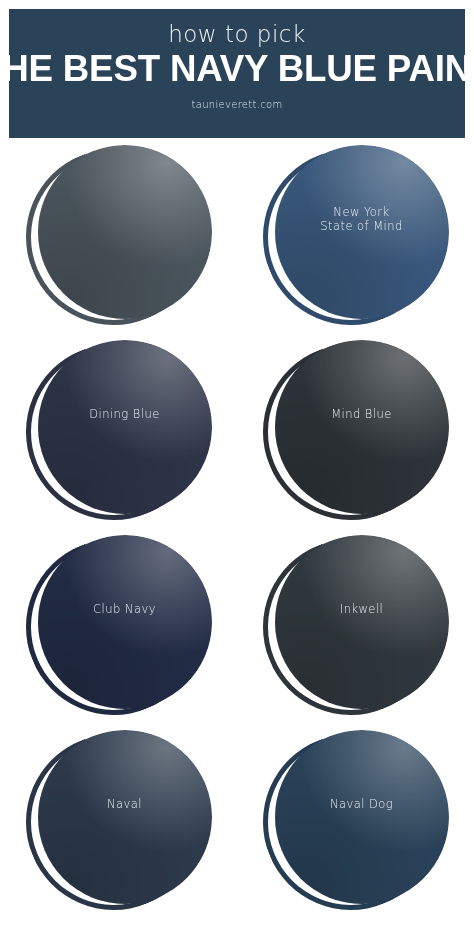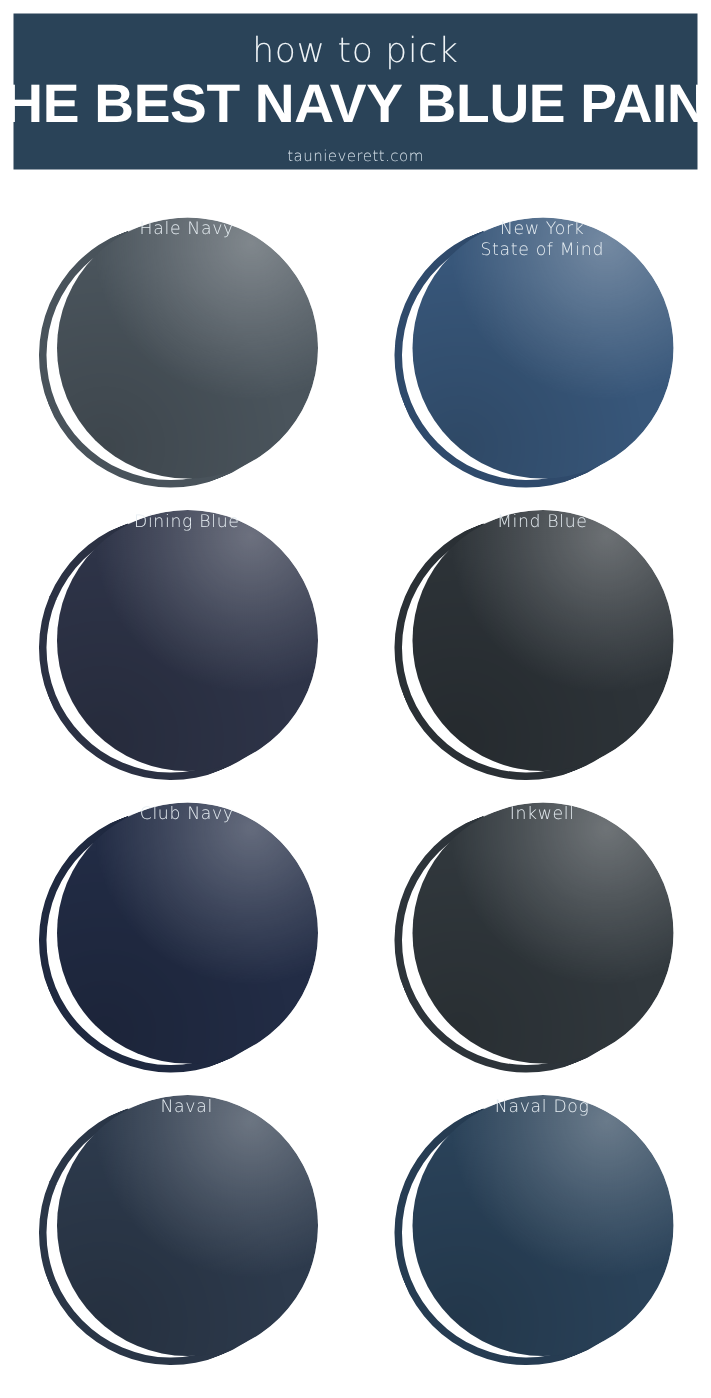--- a/index.html
+++ b/index.html
@@ -22,21 +22,21 @@
     height: 932px;
     background: #ffffff;
   }
 
   
   .header {
     position: absolute;
     left: 9px;
     top: 9px;
     width: 456px;
-    height: 104px;
+    height: 129px;
     background: #2a4358;
     display: flex;
     flex-direction: column;
     align-items: center;
     justify-content: flex-start;
     box-sizing: border-box;
     padding-top: 13px;
   }
   .header-kicker {
     color: #eef3f6;
@@ -149,21 +149,21 @@
     box-sizing: border-box;
   }
 
   .label {
     position: absolute;
     left: 12px;
     top: 0;
     width: 174px;
     height: 174px;
     display: flex;
-    align-items: flex-start;
+    align-items: center;
     justify-content: center;
     pointer-events: none;
   }
   .label-text {
     color: #e6edf2;
     font-size: 11.5px;
     line-height: 14px;
     letter-spacing: 0.45px;
     font-weight: 300;
     text-align: center;
@@ -182,23 +182,20 @@
     <div class="header-title">THE BEST NAVY BLUE PAINT</div>
     <div class="header-url">taunieverett.com</div>
   </div>
 
   <div class="grid" id="grid">
       <div class="swatch">
         <div class="swatch-inner">
           <div class="arc" style="border-color: rgb(73, 83, 91) transparent rgb(73, 83, 91) rgb(73, 83, 91); transform: rotate(-22deg);"></div>
           <div class="blob" style="background: rgb(74, 84, 92);"></div>
           <div class="rim"></div>
-          <div class="label">
-            <div class="label-text">Hale Navy</div>
-          </div>
         </div>
       </div>
       <div class="swatch">
         <div class="swatch-inner">
           <div class="arc" style="border-color: rgb(47, 74, 107) transparent rgb(47, 74, 107) rgb(47, 74, 107); transform: rotate(-22deg);"></div>
           <div class="blob" style="background: rgb(56, 87, 122);"></div>
           <div class="rim"></div>
           <div class="label">
             <div class="label-text">New York
 State of Mind</div>

